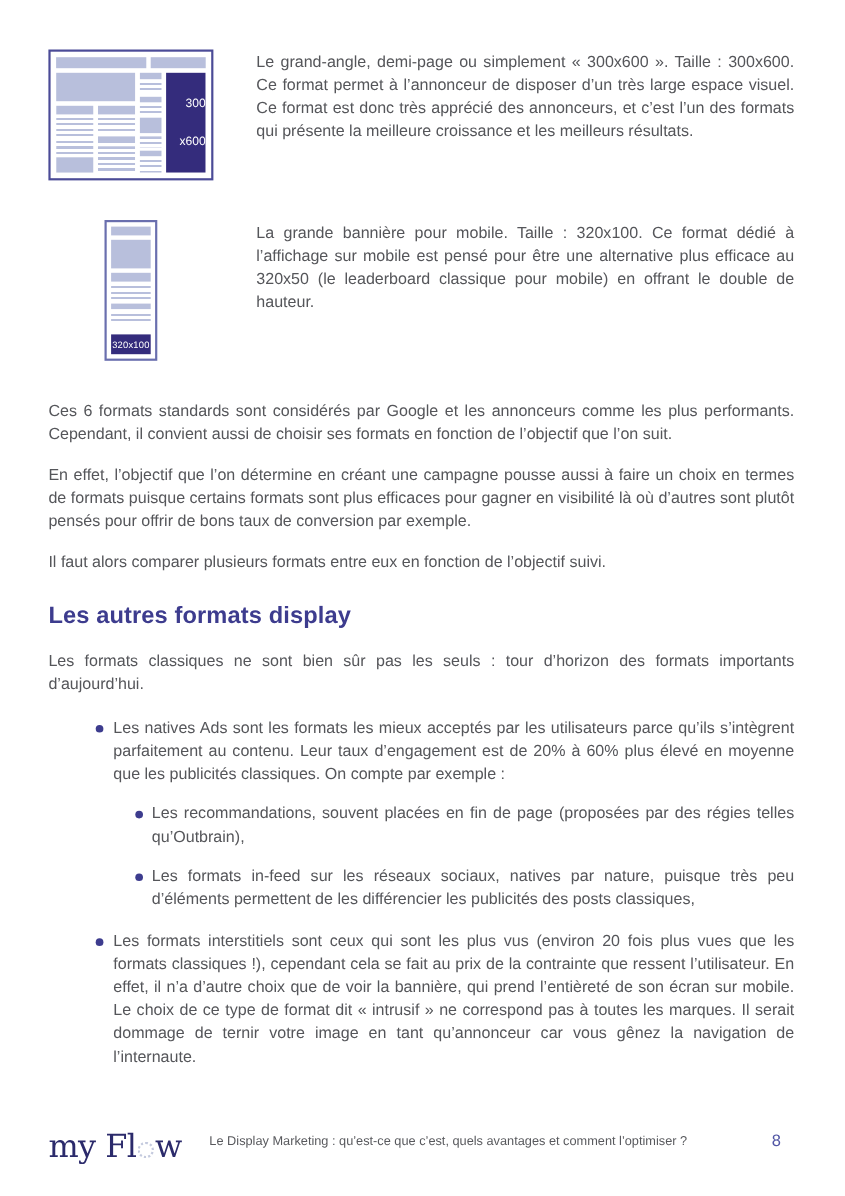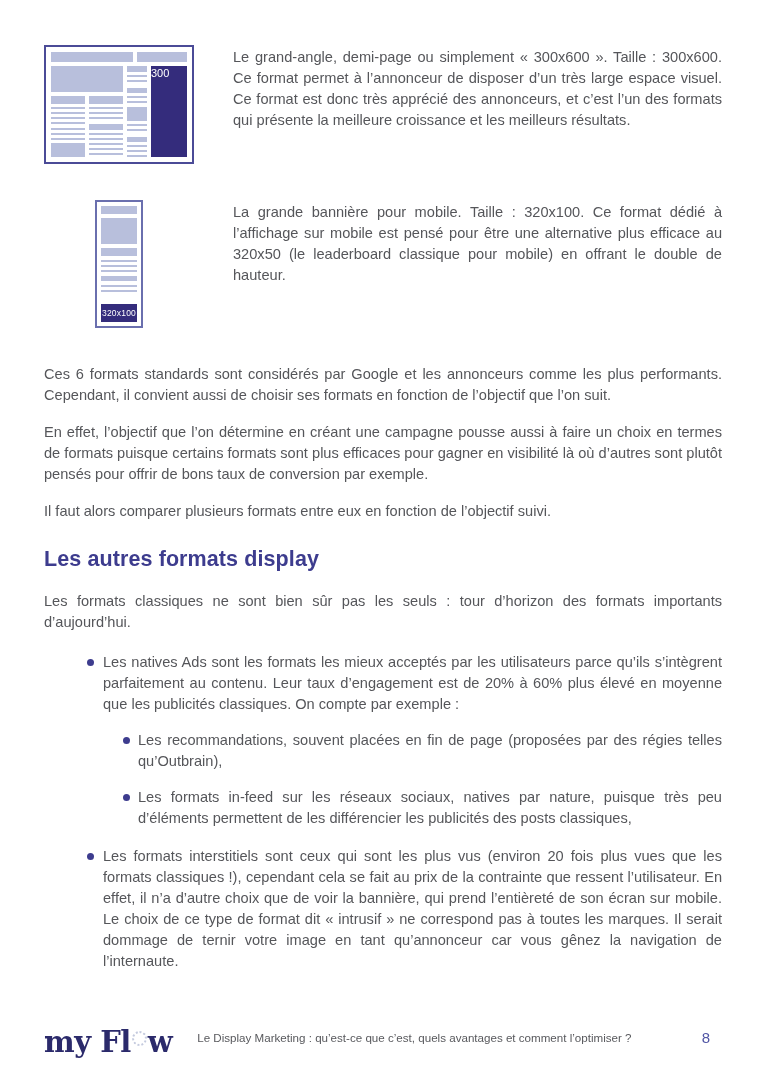--- a/index.html
+++ b/index.html
@@ -33,22 +33,22 @@
   .bar{background:var(--lav);}
   .lines{background:repeating-linear-gradient(to bottom, var(--lav) 0 2px, transparent 2px 5px);}
   .wf-head{display:flex;gap:4px;height:10px;flex:0 0 auto;}
   .wf-head .b1{flex:0 0 60%;}
   .wf-head .b2{flex:1;}
   .wf-cols{flex:1;display:flex;gap:4px;min-height:0;overflow:hidden;}
   .wf-left{flex:0 0 72px;display:flex;flex-direction:column;gap:4px;overflow:hidden;}
   .wf-left-sub{flex:1;display:flex;gap:4px;overflow:hidden;}
   .subcol{flex:1;display:flex;flex-direction:column;gap:3px;overflow:hidden;}
   .wf-mid{flex:0 0 20px;display:flex;flex-direction:column;gap:3px;overflow:hidden;}
-  .wf-ad300{flex:1;background:var(--navy);color:#fff;display:flex;
-    align-items:flex-start;justify-content:center;font-size:11px;line-height:1.3;gap:20px;} .h5{height:5px;flex:0 0 auto;} .h6{height:6px;flex:0 0 auto;}
+  .wf-ad300{flex:1;background:var(--navy);color:#fff;display:flex;flex-direction:column;
+    align-items:flex-end;justify-content:center;font-size:11px;line-height:1.3;gap:20px;} .h5{height:5px;flex:0 0 auto;} .h6{height:6px;flex:0 0 auto;}
   .h8{height:8px;flex:0 0 auto;} .h10{height:10px;flex:0 0 auto;} .h12{height:12px;flex:0 0 auto;}
   .h14{height:14px;flex:0 0 auto;} .h18{height:18px;flex:0 0 auto;}
   .h20{height:20px;flex:0 0 auto;} .h24{height:24px;flex:0 0 auto;} .h26{height:26px;flex:0 0 auto;}
 
   
   .wf-mobile{width:48px;height:128px;border:2px solid #6a6fae;background:#fff;
     padding:4px;display:flex;flex-direction:column;gap:4px;}
   .wf-banner{margin-top:auto;height:18px;flex:0 0 auto;background:var(--navy);color:#fff;
     font-size:8.5px;display:flex;align-items:center;justify-content:center;letter-spacing:.2px;}
 
@@ -61,22 +61,22 @@
   .top-list > li{position:relative;margin-bottom:17px;}
   .top-list > li::before{content:"";position:absolute;left:-16px;top:7px;width:7px;height:7px;
     border-radius:50%;background:var(--heading);}
   .sub-list{padding-left:35px;margin-top:15px;}
   .sub-list > li{position:relative;margin-bottom:15px;}
   .sub-list > li::before{content:"";position:absolute;left:-15px;top:7px;width:7px;height:7px;
     border-radius:50%;background:var(--heading);}
 
   
   .footer{position:absolute;left:44px;right:46px;bottom:28px;display:flex;align-items:center;}
-  .logo{font-family:"DejaVu Serif", serif;font-weight:700;font-size:29px;color:var(--logo);
-    letter-spacing:-0.5px;white-space:nowrap;display:flex;margin-top:10px;}
+  .logo{font-family:"DejaVu Serif", serif;font-weight:400;font-size:29px;color:var(--logo);
+    letter-spacing:-0.5px;white-space:nowrap;display:flex;align-items:center;margin-top:10px;}
   .globe{display:inline-block;width:15px;height:15px;border:2px dotted #c4cade;border-radius:50%;
     margin:6px 1px 0 1px;}
   .footer-title{font-size:11.6px;color:#58595d;margin-left:25px;text-align:left;flex:1;}
   .page-number{color:var(--pagenum);font-size:15px;margin-left:18px;padding-right:12px;}
 </style>
 </head>
 <body>
 
 <div class="page">
 

